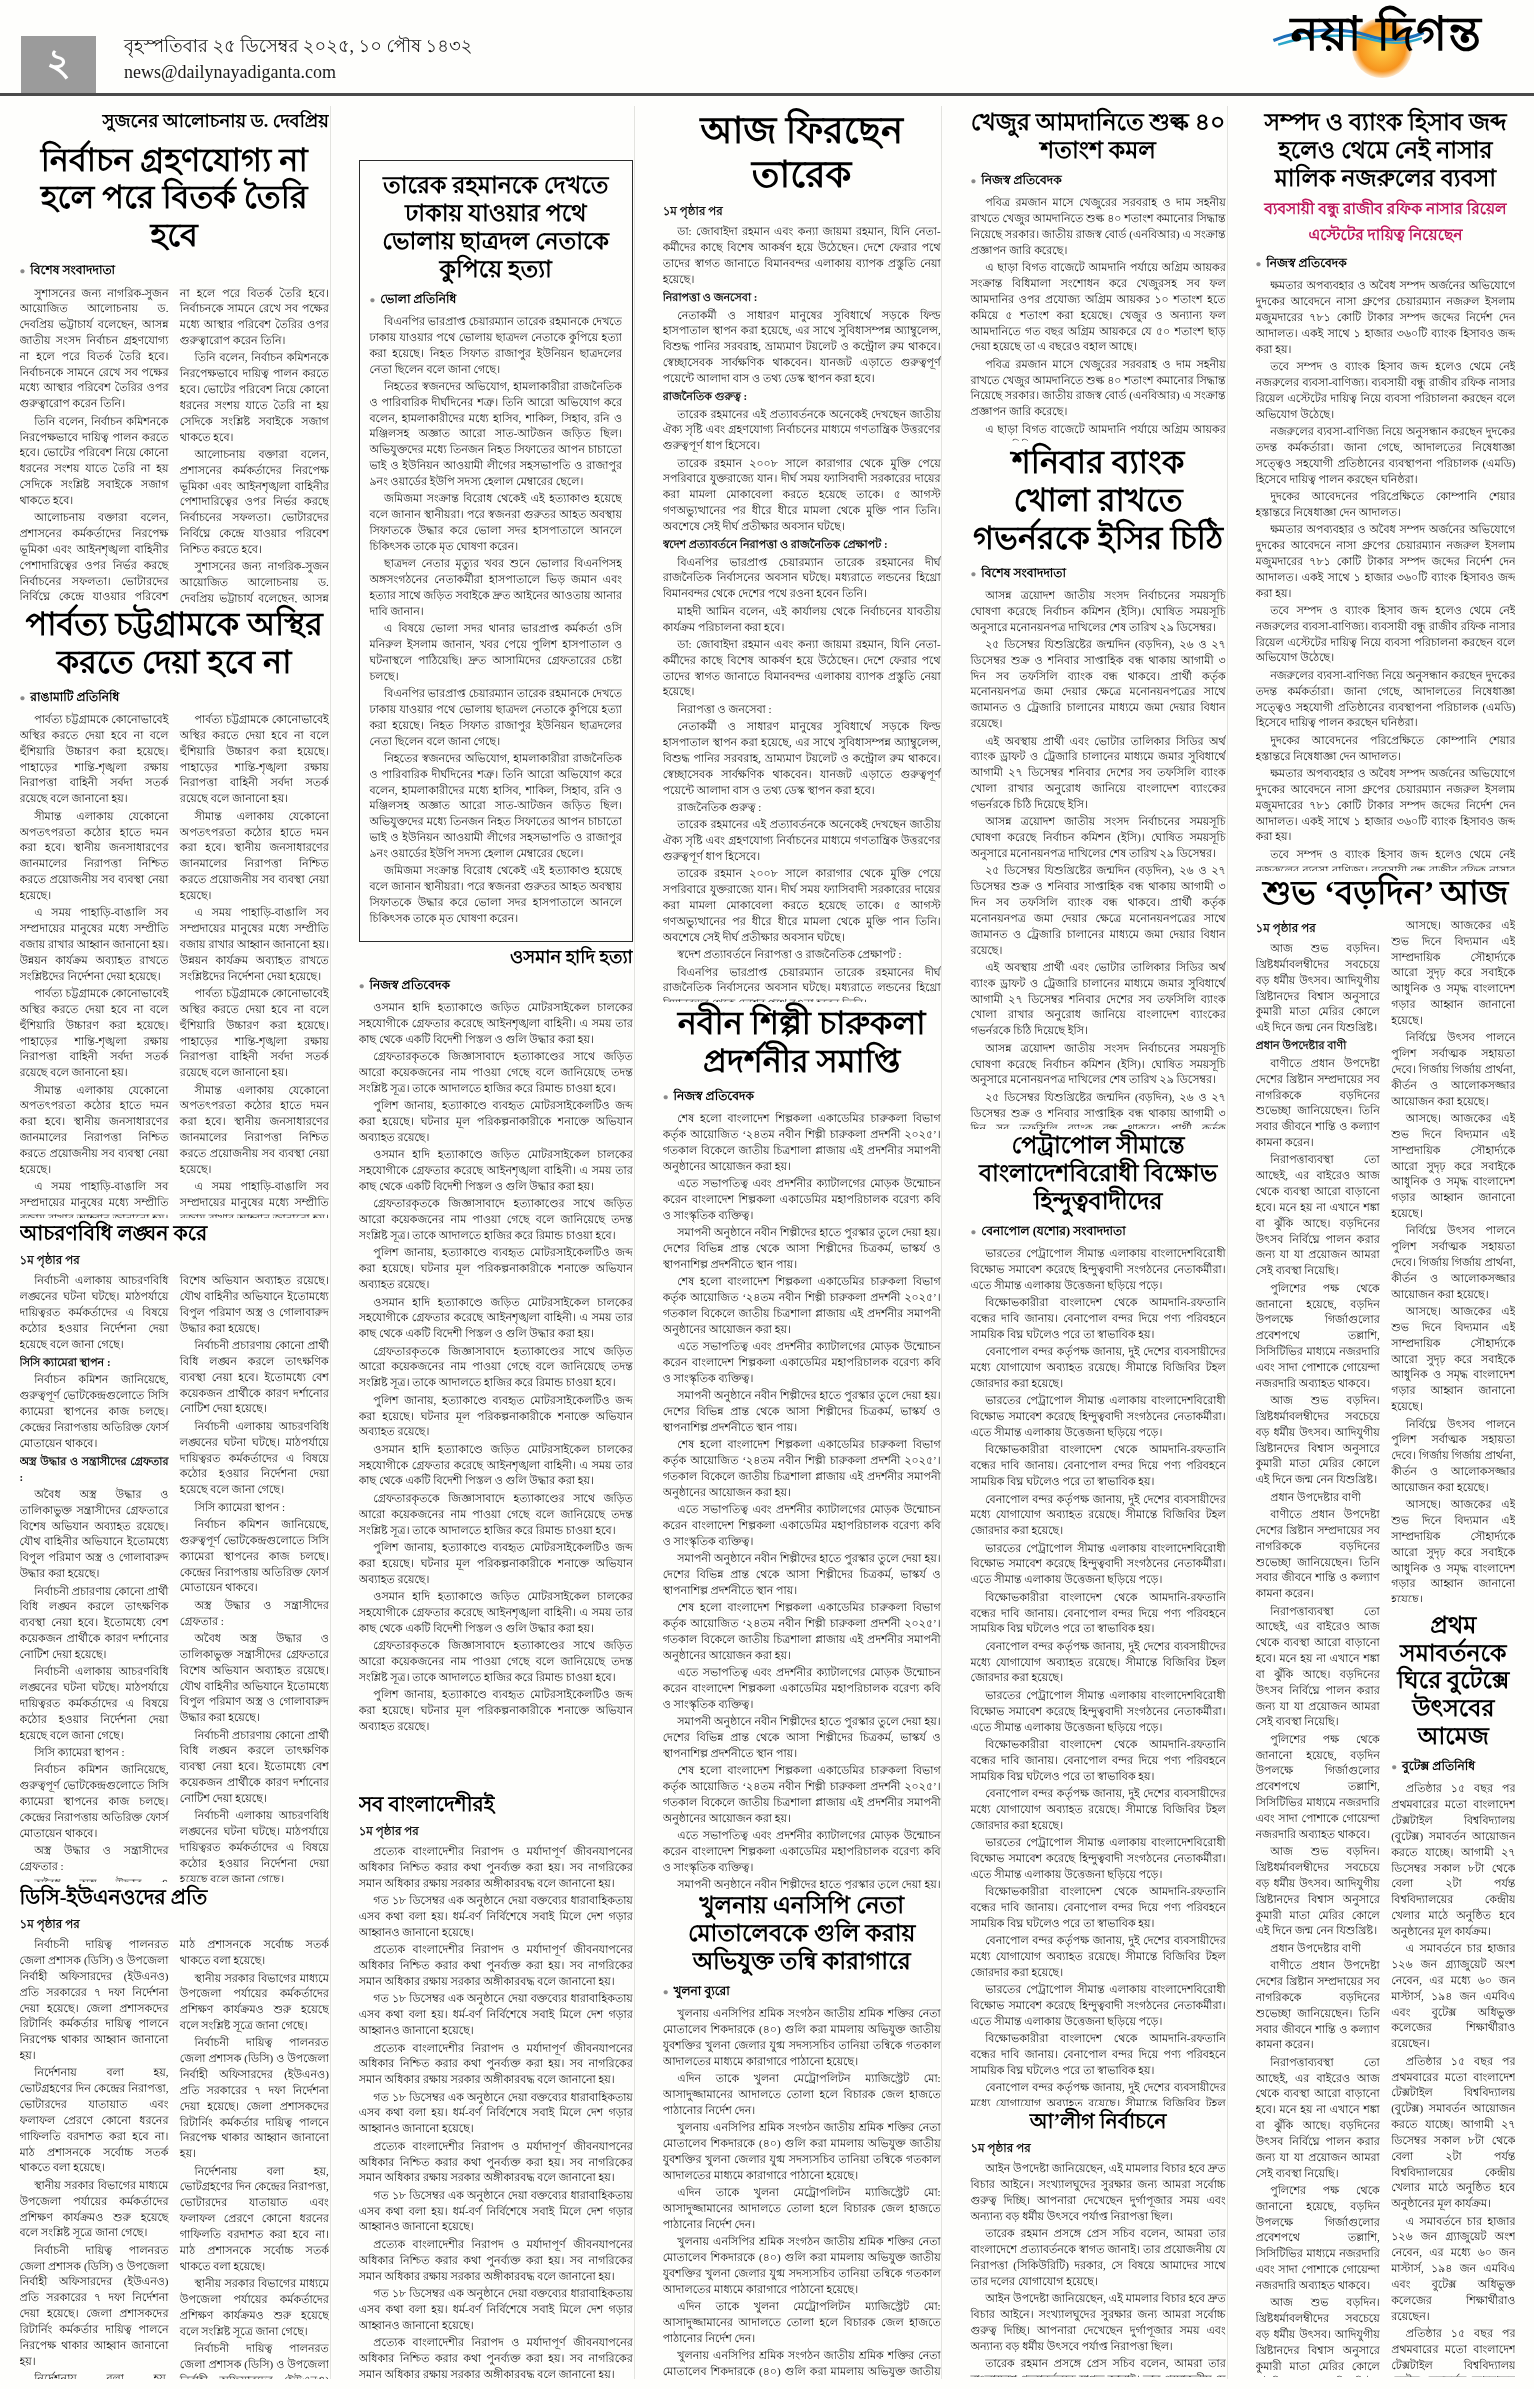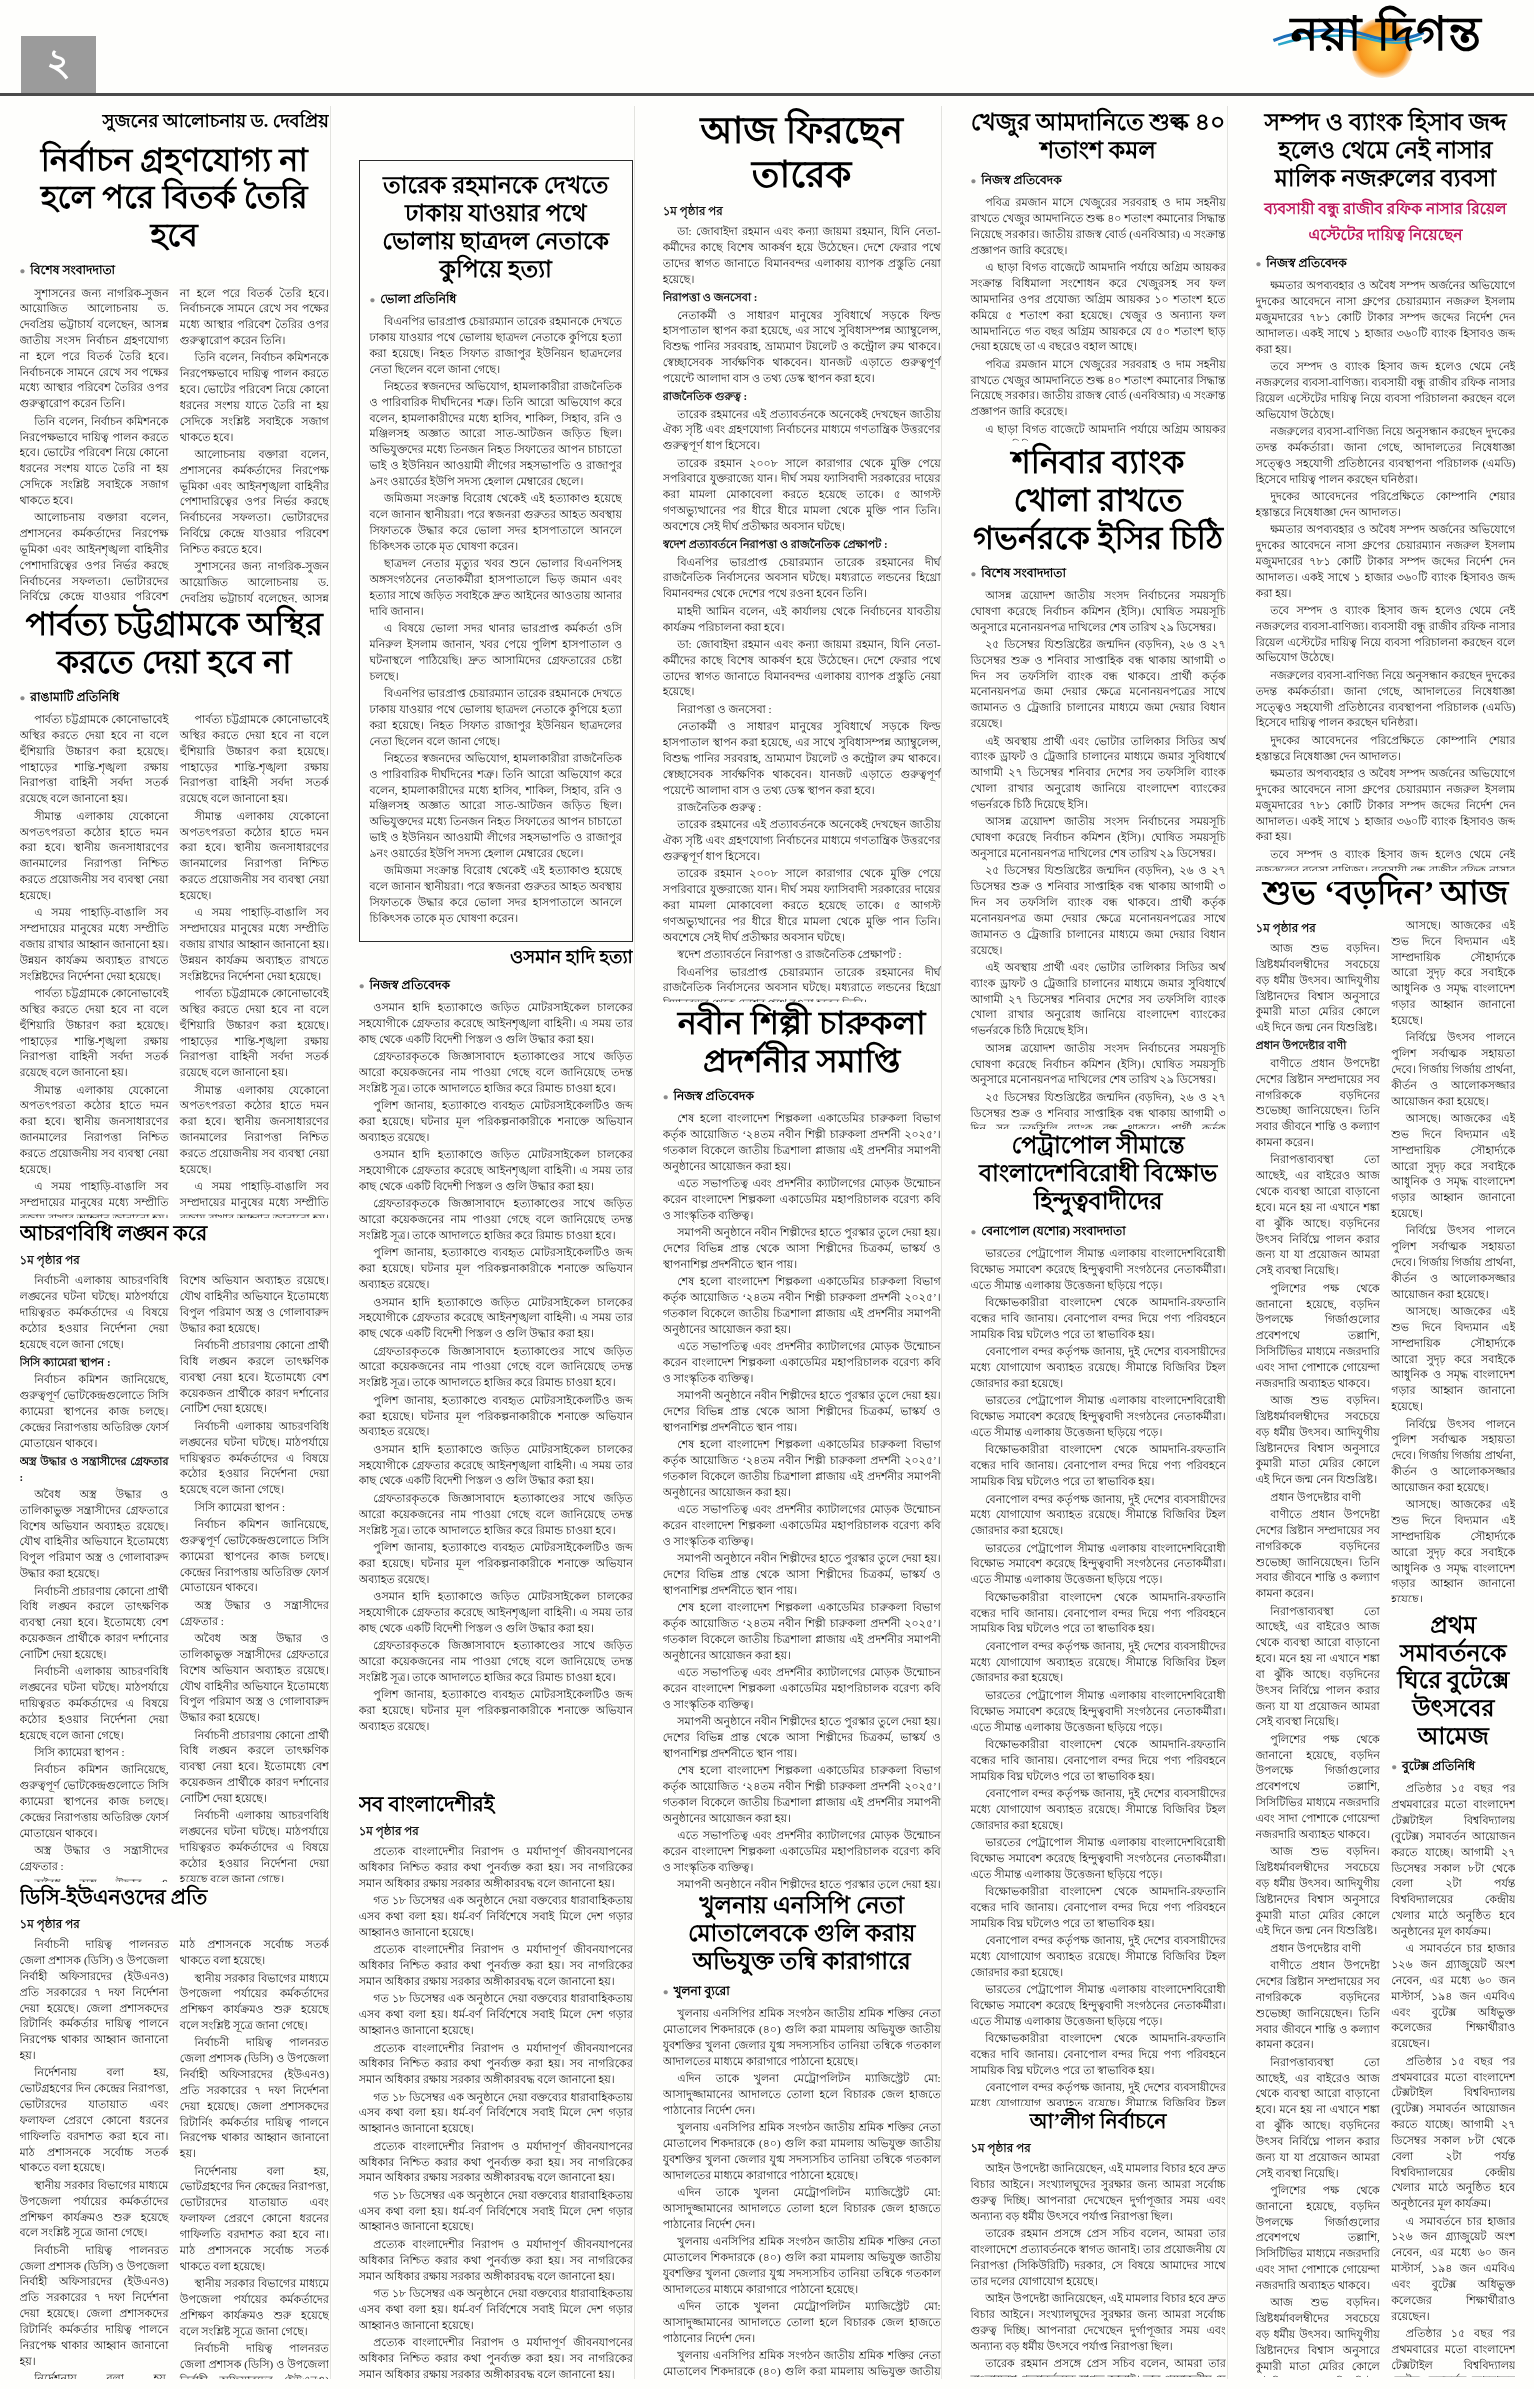--- a/index.html
+++ b/index.html
@@ -39,20 +39,24 @@
   .sub-l{width:calc(50% - 5.7px);display:flex;flex-direction:column;overflow:hidden;}
   .sub-r{width:calc(50% - 5.7px);display:flex;flex-direction:column;overflow:hidden;}
 </style>
 </head>
 <body>
 
 <div class="page">
 
   <header class="masthead">
     <div class="pagenum">২</div>
+    <div class="dateline">
+      <div>বৃহস্পতিবার ২৫ ডিসেম্বর ২০২৫, ১০ পৌষ ১৪৩২</div>
+      <div>news@dailynayadiganta.com</div>
+    </div>
     <div class="logo">
       <div class="sun"></div>
       <svg class="wave" viewBox="0 0 190 26" aria-hidden="true">
         <path d="M2 18 C 40 2, 90 2, 120 12 C 150 22, 175 14, 188 8" stroke="#1d6fb8" stroke-width="4" fill="none"></path>
         <path d="M8 23 C 50 10, 95 9, 125 17 C 150 24, 172 20, 186 15" stroke="#2aa7c9" stroke-width="3" fill="none"></path>
       </svg>
       <div class="word">নয়া দিগন্ত</div>
     </div>
   </header>
 

